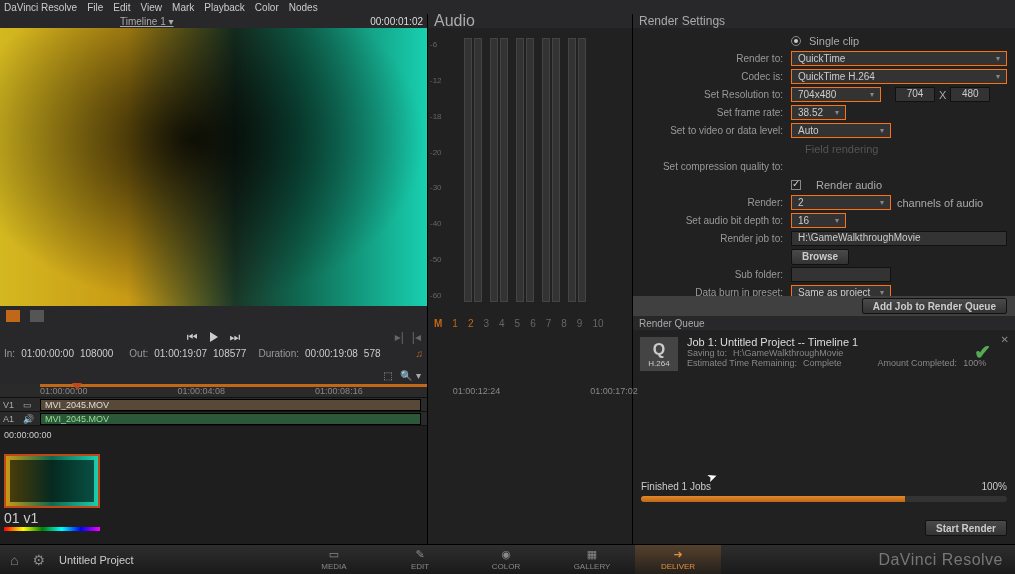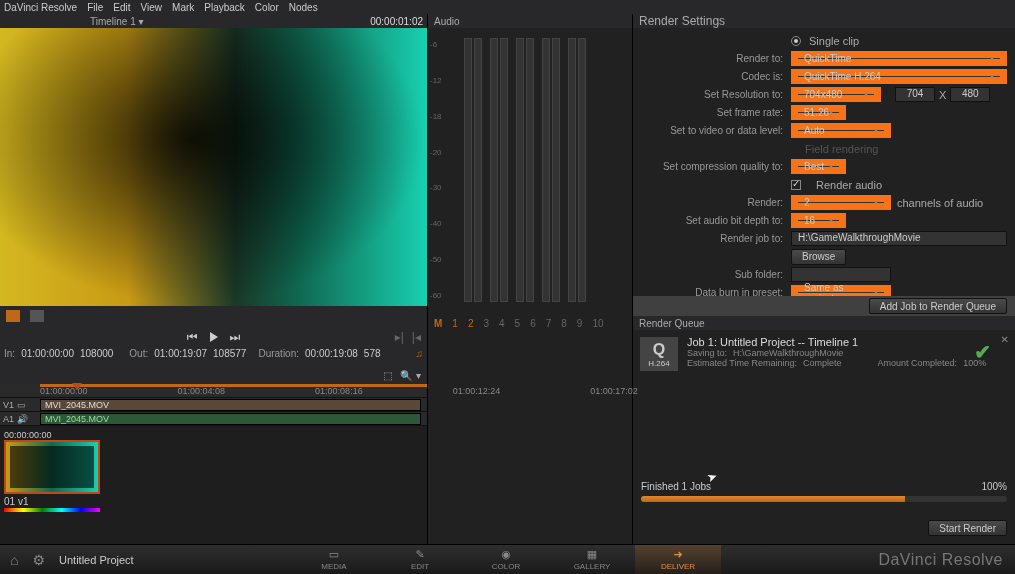--- a/index.html
+++ b/index.html
@@ -8,21 +8,21 @@
 .menubar { background: #28282a; height: 14px; display: flex; align-items: center; padding: 0 4px; gap: 10px; font-size: 10px; color: #ccc; }
 .menubar span { cursor: pointer; }
 
 .main-area { display: flex; height: 530px; }
 
 .left-col { width: 427px; display: flex; flex-direction: column; }
 .mid-col { width: 205px; background: #212121; border-left: 1px solid #000; }
 .right-col { flex: 1; display: flex; flex-direction: column; background: #212121; border-left: 1px solid #000; }
 
 .preview-header { background: #28282a; height: 14px; display: flex; align-items: center; padding: 0 4px; font-size: 10px; }
-.preview-header .tname { margin-left: 86px; }
+.preview-header .tname { margin-left: 116px; text-decoration: underline; }
 .preview-header .tcode { margin-left: auto; color: #ddd; }
 
 .viewer { width: 427px; height: 278px; background: linear-gradient(90deg, #d4b820 0%, #c89a15 30%, #1a3828 55%, #0f6850 70%, #18d0b0 100%); position: relative; }
 .viewer::after { content:""; position:absolute; inset:0; background: radial-gradient(ellipse at 45% 40%, rgba(0,0,0,0.85) 0%, rgba(0,0,0,0.3) 45%, transparent 70%); }
 
 .toolbar-icons { background: #28282a; height: 20px; display: flex; align-items: center; padding: 0 6px; gap: 10px; }
 .small-icon { width: 14px; height: 12px; background: #555; display:inline-block; }
 
 .transport { background: #28282a; height: 22px; display: flex; align-items: center; justify-content: center; gap: 12px; position: relative; }
 .transport .tri { width: 0; height: 0; border-top: 5px solid transparent; border-bottom: 5px solid transparent; border-left: 8px solid #ccc; }
@@ -34,55 +34,55 @@
 .inout .lbl { color: #999; }
 
 .tl-tools { background: #28282a; height: 18px; display:flex; align-items:center; justify-content:flex-end; padding: 0 6px; gap: 8px; font-size: 10px; }
 
 .timeline { background: #1e1e1e; flex:1; display:flex; flex-direction:column; }
 .ruler { height: 14px; background: #2a2a2a; display:flex; align-items:center; padding-left: 40px; gap: 90px; font-size: 9px; color: #888; border-bottom: 1px solid #111; position: relative; }
 .ruler::before { content:""; position:absolute; top:0; left:40px; right:0; height:3px; background:#c06818; }
 .playhead-t { position:absolute; left:72px; top:-1px; width:0; height:0; border-left:5px solid transparent; border-right:5px solid transparent; border-top:7px solid #c04818; }
 
 .track { height: 14px; display:flex; align-items:center; background:#2a2a2a; border-bottom:1px solid #111; }
-.track .hdr { width: 40px; display:flex; align-items:center; gap:3px; padding-left:3px; font-size:9px; color:#aaa; }
+.track .hdr { width: 40px; display:flex; align-items:center; gap:9px; padding-left:3px; font-size:9px; color:#aaa; }
 .track .clip { flex:1; height:12px; margin:0 6px 0 0; border:1px solid #000; font-size:9px; padding-left:4px; display:flex; align-items:center; overflow:hidden; }
 .vclip { background: #584838; color:#ddd; }
 .aclip { background: #2a5838; color:#9d9; }
 
 .bin { background:#1e1e1e; padding: 4px; }
-.bin .tc { font-size:9px; color:#ccc; margin-bottom:0; }
+.bin .tc { font-size:9px; color:#ccc; margin-bottom:14px; }
 .thumb { width: 96px; height: 54px; border: 2px solid #c04818; background: linear-gradient(90deg, #c89a15, #0f6850, #18d0b0); position:relative; }
 .thumb::after { content:""; position:absolute; inset:4px; background: rgba(0,0,0,0.6); }
-.bin .label { font-size:10px; color:#ccc; margin-top:2px; }
+.bin .label { font-size:14px; color:#ccc; margin-top:2px; }
 .grad-strip { height:4px; width:96px; background: linear-gradient(90deg, red, yellow, green, cyan, blue, magenta); margin-top:1px; }
 
-.audio-header { background: #28282a; height: 14px; display:flex; align-items:center; padding: 0 6px; font-size:10px; }
+.audio-header { background: #28282a; height: 14px; display:flex; align-items:center; padding: 0 6px; font-size:16px; }
 .meters { padding: 10px 14px; display:flex; gap: 4px; height: 286px; position:relative; }
 .scale { position:absolute; left: 2px; top: 12px; display:flex; flex-direction:column; justify-content:space-between; height: 260px; font-size:8px; color:#666; }
 .meter-pair { display:flex; gap:2px; }
 .meter-bar { width: 8px; height: 264px; background: #333; border: 1px solid #444; }
 .meter-footer { height: 18px; display:flex; align-items:center; padding: 0 6px; gap: 10px; font-size: 10px; }
 .meter-footer .M { color:#c06818; font-weight:bold; }
 .meter-footer .on { color:#c06818; }
 .meter-footer .off { color:#666; }
 
 .rs-header { background: #28282a; height: 14px; display:flex; align-items:center; padding:0 6px; font-size:12px; }
 .rs-body { padding: 4px 8px; height: 268px; overflow:hidden; }
 .rs-row { display:flex; align-items:center; height: 17px; margin-bottom: 1px; }
 .rs-row label { width: 150px; text-align:right; padding-right: 8px; font-size:10px; color:#999; }
 .rs-row .ctrl { flex:1; display:flex; align-items:center; gap:4px; }
-.sel { background:#333; border:7px solid #f97316; height:15px; padding: 0 6px; font-size:10px; color:#ccc; display:flex; align-items:center; justify-content:space-between; }
+.sel { background:#333; border:1px solid #f97316; height:15px; padding: 0 6px; font-size:10px; color:#ccc; display:flex; align-items:center; justify-content:space-between; }
 .sel::after { content:"▾"; font-size:8px; color:#888; }
 .txt-inp { background:#333; border:1px solid #111; height:15px; padding: 0 6px; font-size:10px; color:#ccc; }
 .radio { width:10px; height:10px; border-radius:50%; border:1px solid #888; display:inline-block; position:relative; }
 .radio.on::after { content:""; position:absolute; inset:2px; background:#ccc; border-radius:50%; }
 .chk { width:10px; height:10px; border:1px solid #888; display:inline-block; position:relative; }
 .chk.on::after { content:"✓"; position:absolute; top:-3px; left:0; color:#ccc; font-size:10px; }
-.btn { background: linear-gradient(#4a4a4a,#333); border:1px solid #111; height:16px; padding:0 10px; font-size:10px; color:#ccc; display:inline-flex; align-items:center; border-radius:2px; cursor:pointer; }
+.btn { background: linear-gradient(#4a4a4a,#333); border:1px solid #111; height:16px; padding:0 10px; font-size:10px; color:#ccc; display:inline-flex; align-items:center; border-radius:2px; cursor:pointer;font-weight:bold; }
 .add-job { display:flex; justify-content:flex-end; padding: 2px 8px; background:#404040; }
 
 .rq-header { background: #28282a; height: 14px; display:flex; align-items:center; padding:0 6px; font-size:10px; }
 .job { display:flex; padding: 6px; gap: 8px; align-items:flex-start; position:relative; }
 .job-icon { width:40px; height:36px; background:#444; border:1px solid #222; display:flex; flex-direction:column; align-items:center; justify-content:center; font-size:8px; color:#ccc; }
 .job-icon .q { font-size:16px; font-weight:bold; }
 .job-info { flex:1; }
 .job-title { font-size:11px; color:#ddd; }
 .job-line { font-size:9px; color:#888; display:flex; gap:6px; }
 .check-ok { position:absolute; right: 24px; top: 10px; color:#5a5; font-size:20px; font-weight:bold; }
@@ -267,40 +267,37 @@
           <div class="ctrl">
             <div class="sel" style="width:90px">704x480</div>
             <div class="txt-inp" style="width:40px;text-align:center;margin-left:10px">704</div>
             <span>X</span>
             <div class="txt-inp" style="width:40px;text-align:center">480</div>
           </div>
         </div>
       <div class="rs-row">
           <label>Set frame rate:</label>
           <div class="ctrl">
-            <div class="sel" style="width:55px">51.26</div>
+            <div class="sel" style="width:55px">38.52</div>
           </div>
         </div>
       <div class="rs-row">
           <label>Set to video or data level:</label>
           <div class="ctrl">
             <div class="sel" style="width:100px">Auto</div>
           </div>
         </div>
       <div class="rs-row">
           <label></label>
           <div class="ctrl" style="color:#555">
             <span style="margin-left:14px">Field rendering</span>
           </div>
         </div>
       <div class="rs-row">
           <label>Set compression quality to:</label>
-          <div class="ctrl">
-            <div class="sel" style="width:55px">Best</div>
-          </div>
         </div>
       <div class="rs-row">
           <label></label>
           <div class="ctrl">
             <span class="chk on"></span>
             <span style="margin-left:11px">Render audio</span>
           </div>
         </div>
       <div class="rs-row">
           <label>Render:</label>

